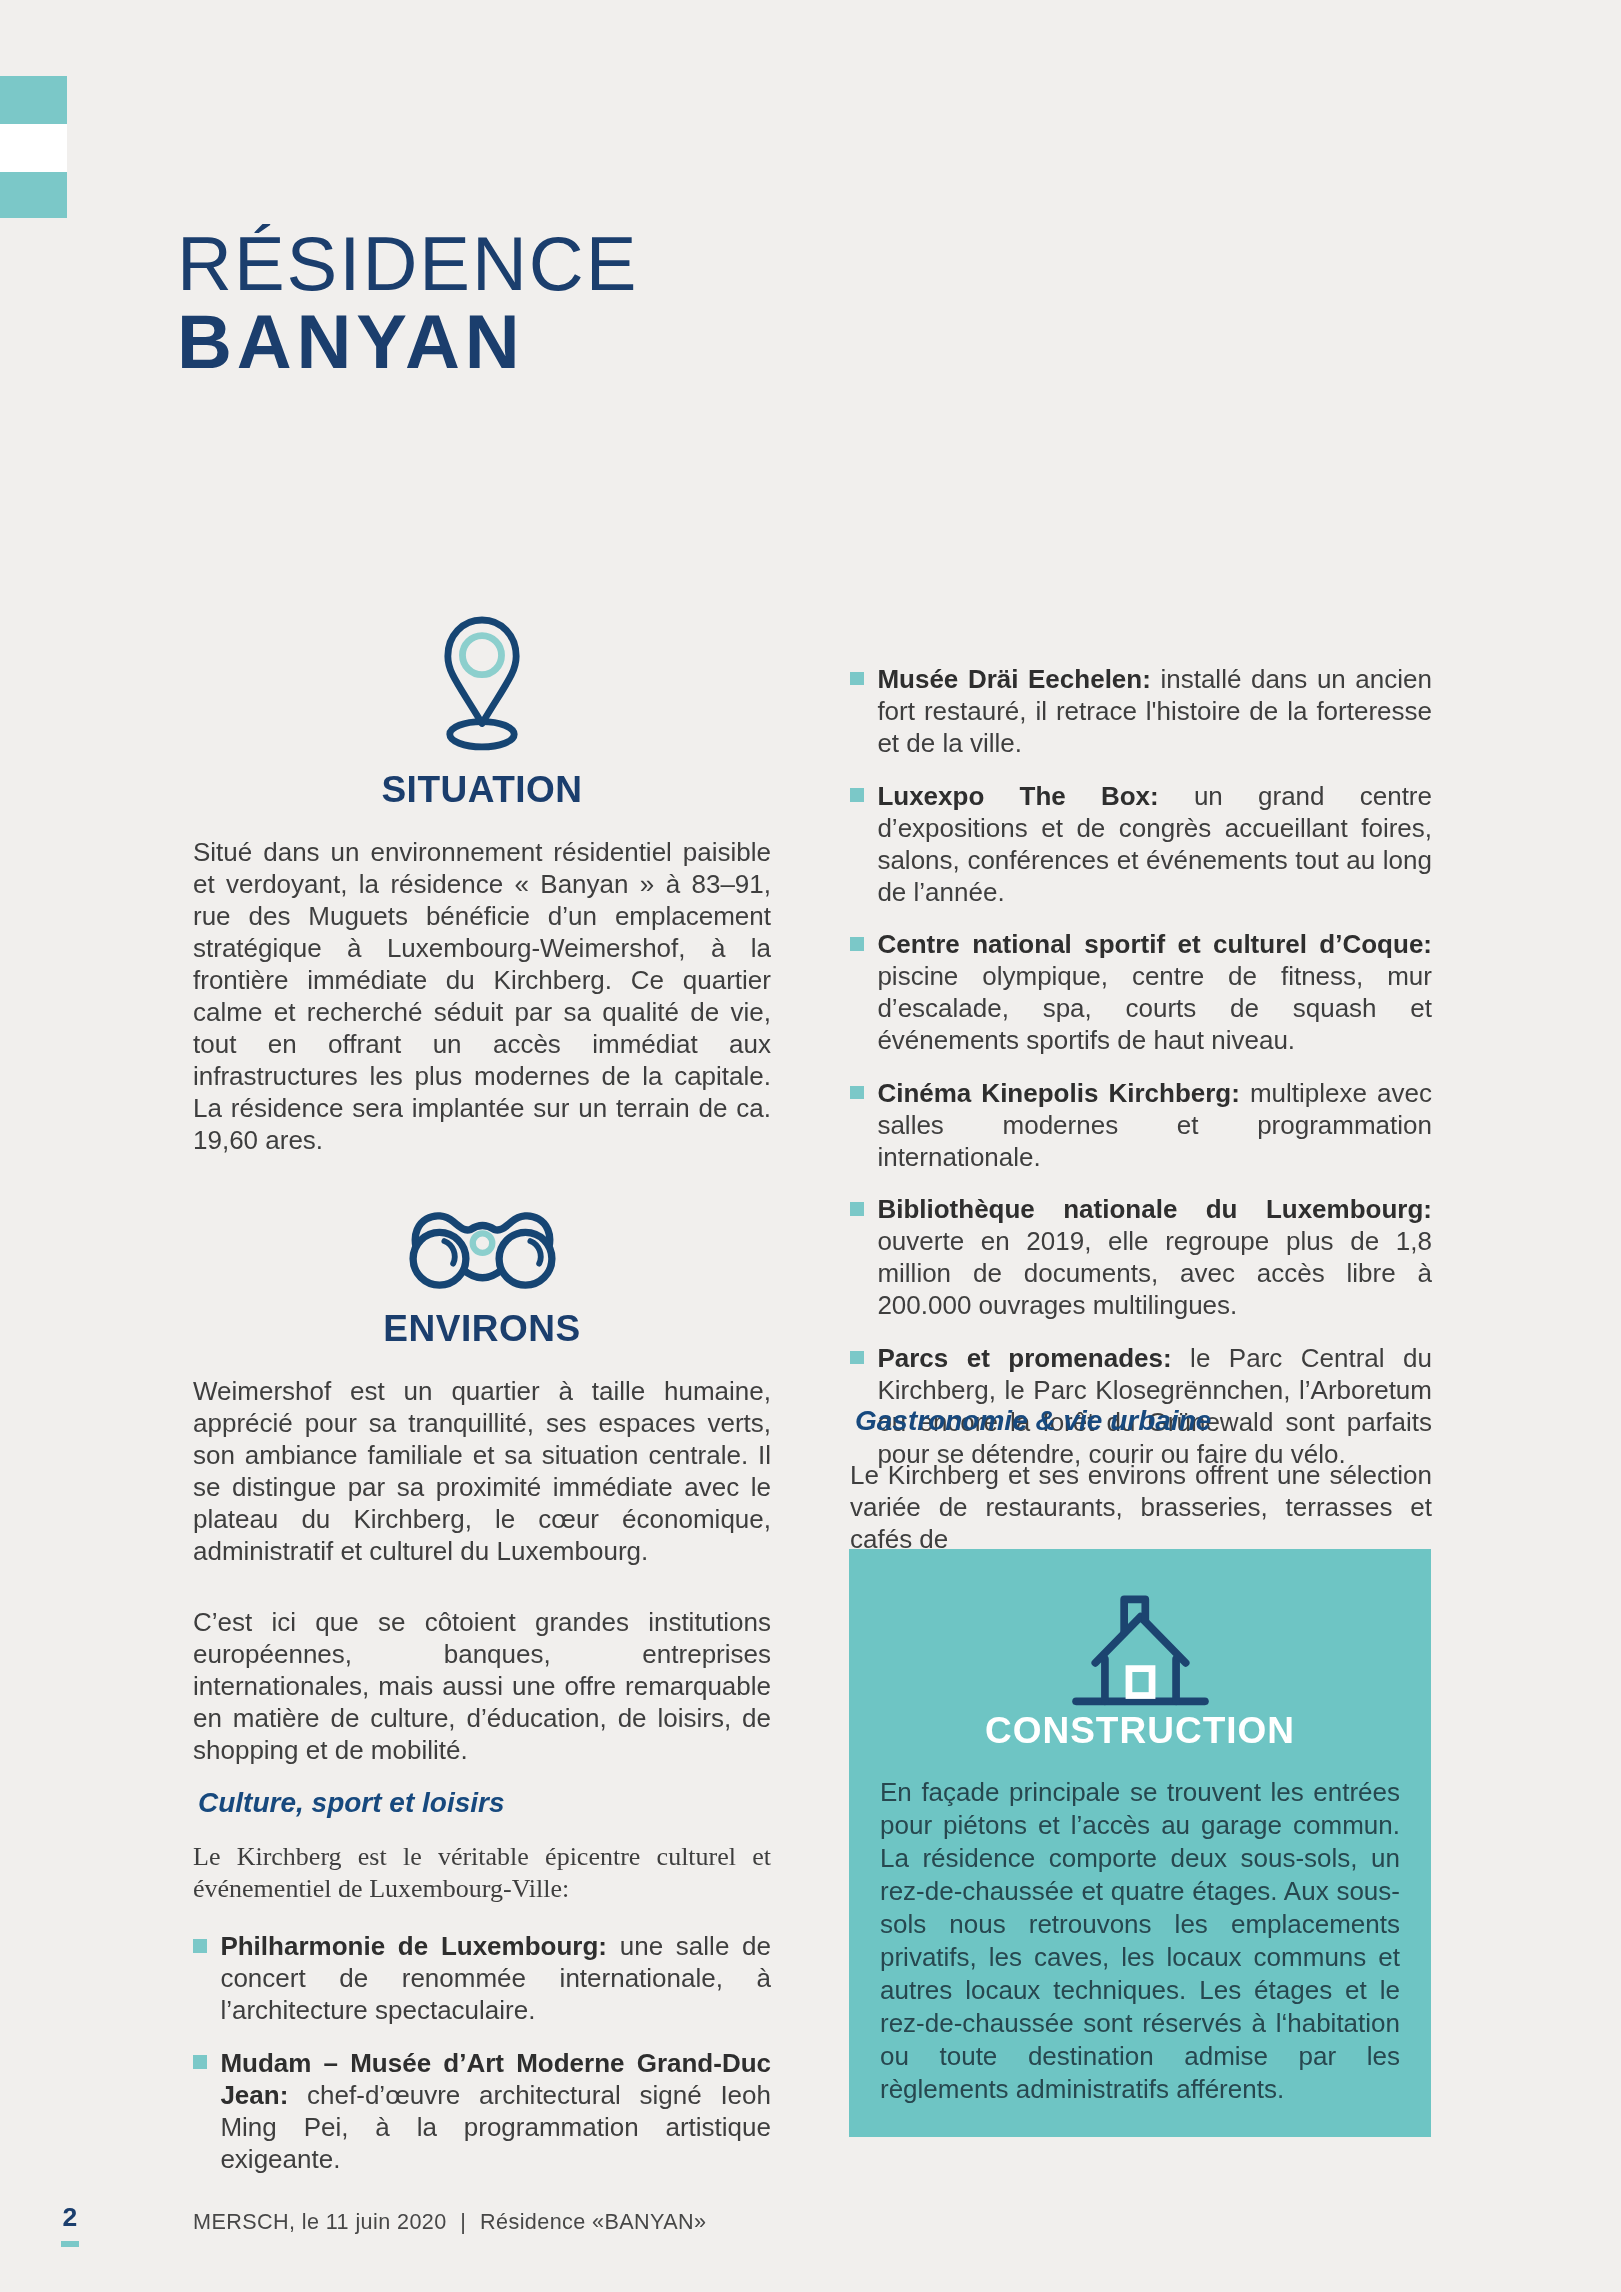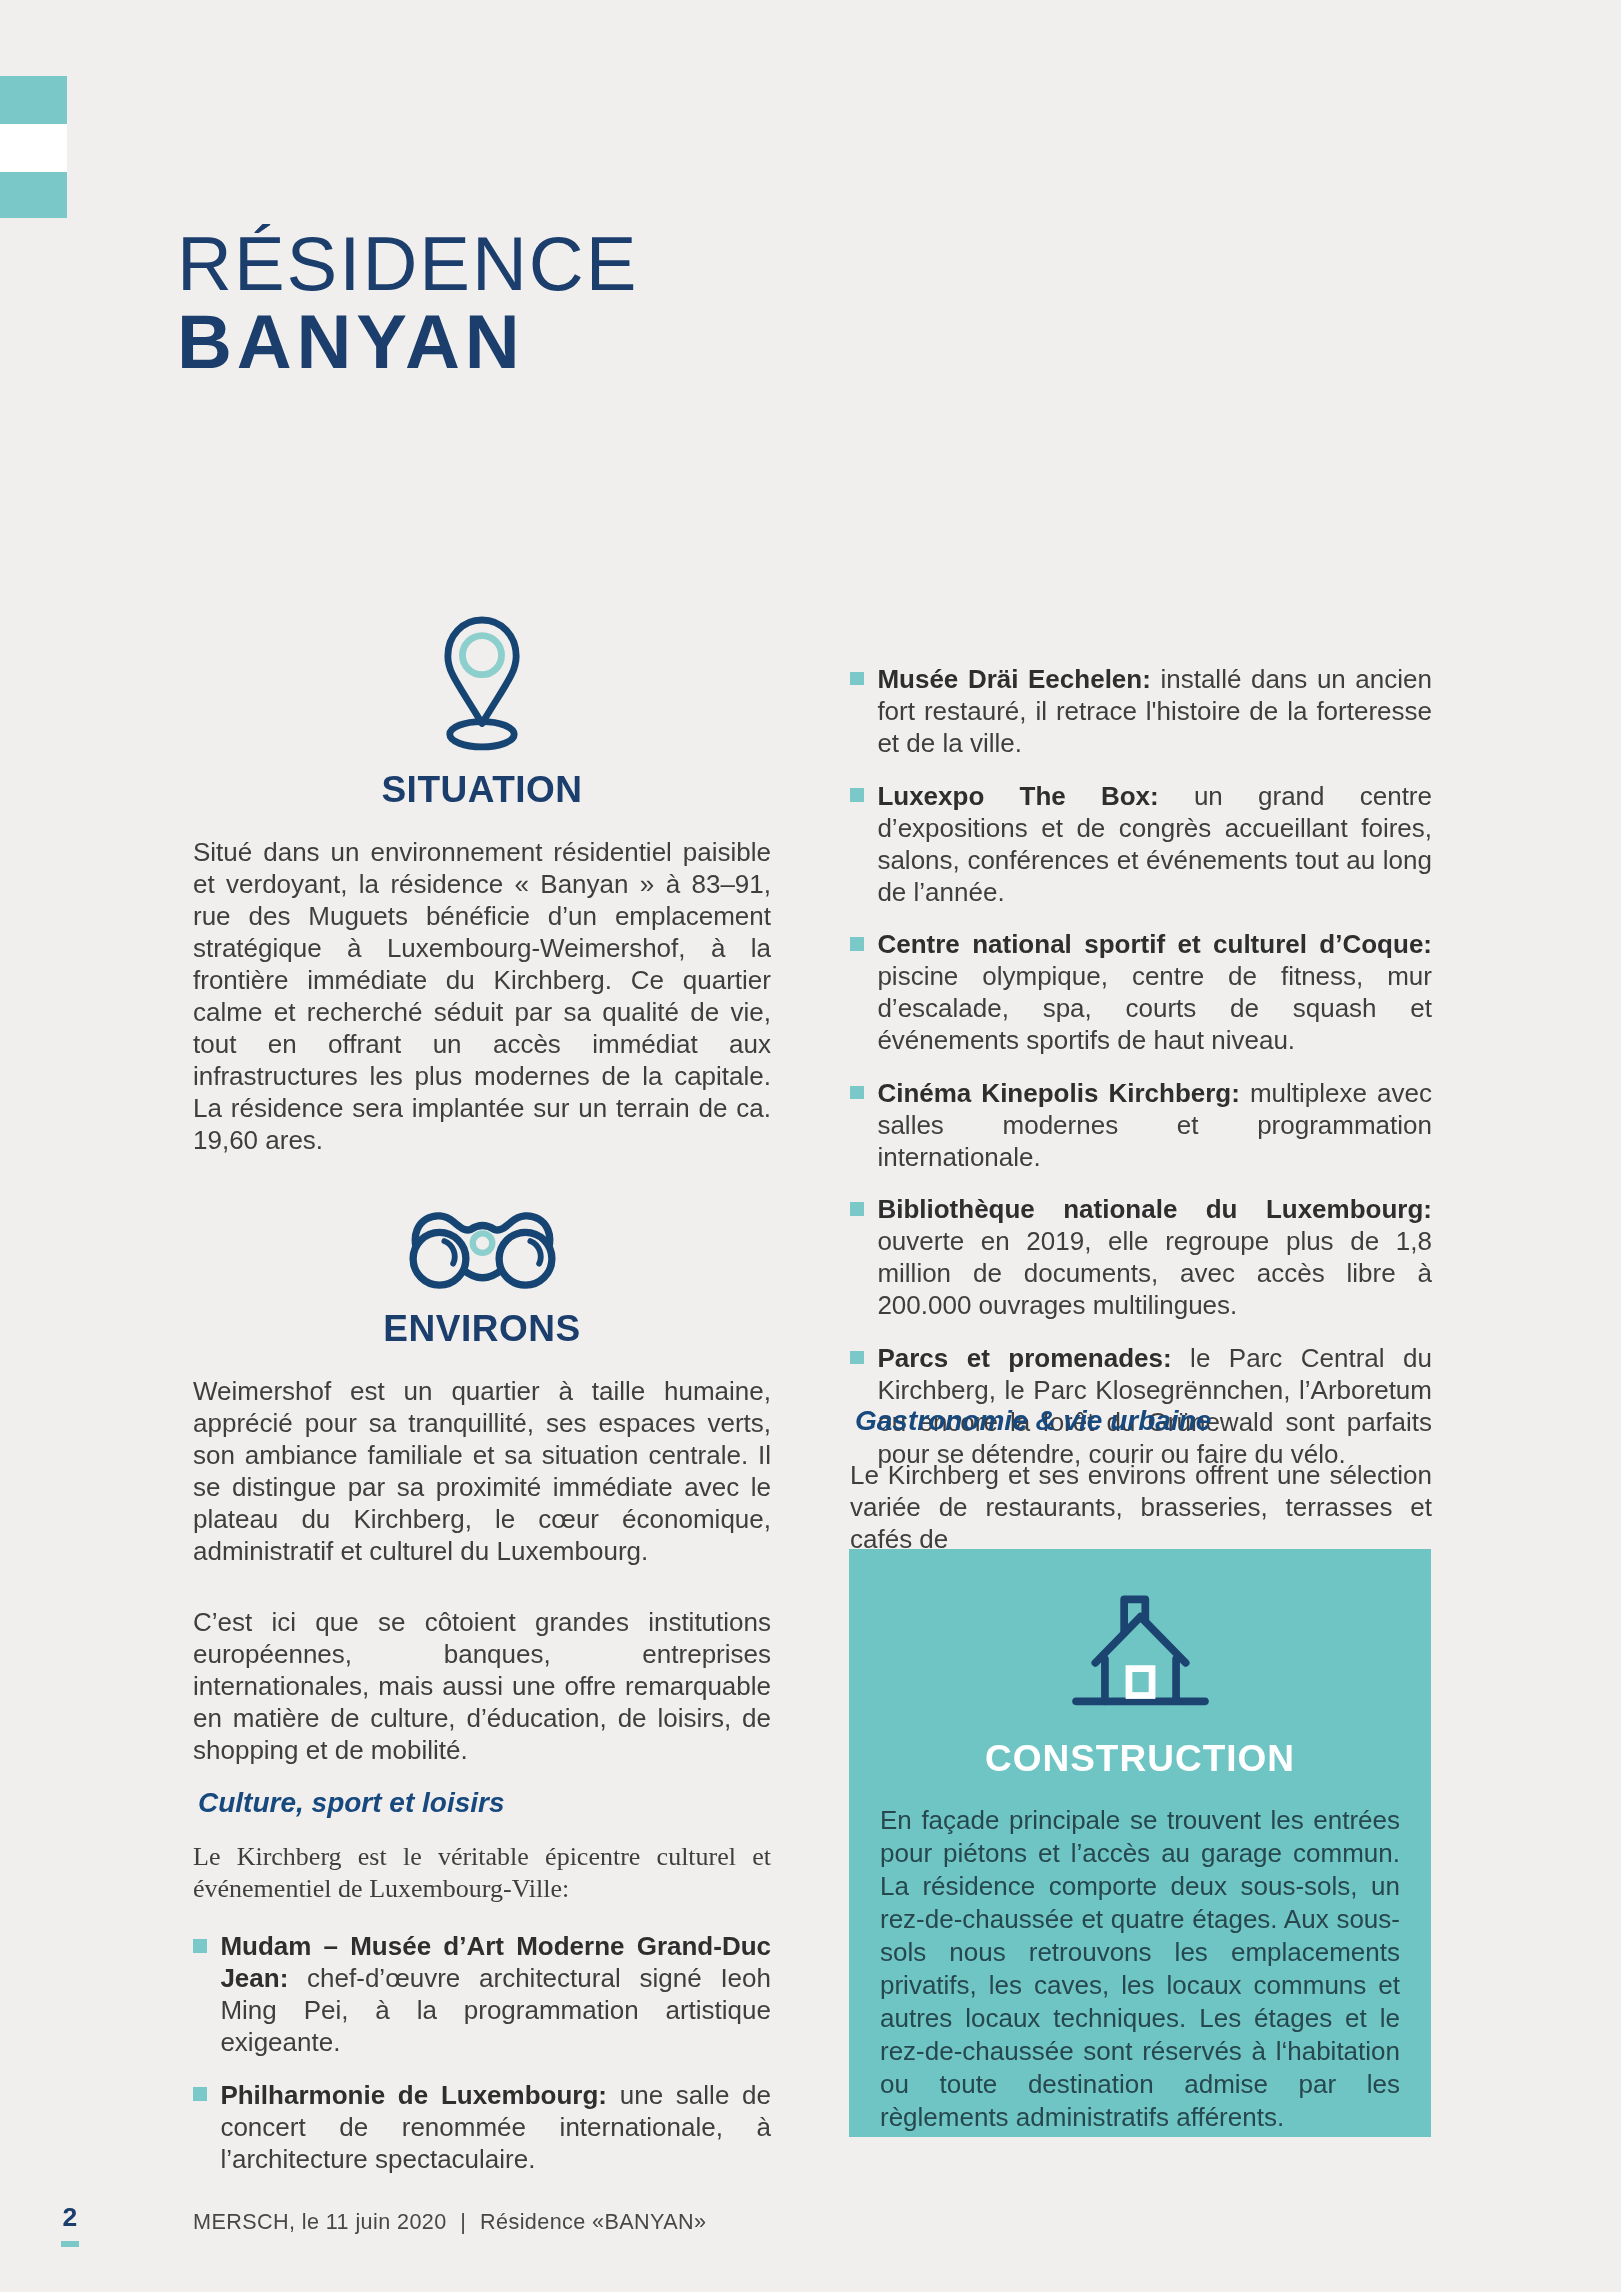--- a/index.html
+++ b/index.html
@@ -60,21 +60,21 @@
   ul.blist li:last-child{margin-bottom:0;}
   ul.blist li b{color:var(--text-dark);}
   .sq{position:absolute;left:0;top:8.8px;width:13.7px;height:13.7px;background:var(--teal);}
 
   .gastro-p{margin:21.6px 0 0 0;font-size:26px;line-height:32px;text-align:justify;color:var(--text);}
 
   .construction-box{
     position:absolute;left:849px;top:1549px;width:582px;height:588px;
     background:var(--teal-box);box-sizing:border-box;padding:35px 31px 0 31px;
   }
-  .construction-box h2.big{color:#ffffff;letter-spacing:1px;margin-top:29px;}
+  .construction-box h2.big{color:#ffffff;letter-spacing:1px;margin-top:1px;}
   .construction-box p.cbody{
     margin:23.5px 0 0 0;font-size:26px;line-height:33px;text-align:justify;color:var(--ctext);
   }
 
   .page-number{position:absolute;left:57px;top:2202px;width:25.5px;text-align:center;
     font-size:26.5px;font-weight:700;color:var(--navy);}
   .page-number-bar{position:absolute;left:61px;top:2241px;width:17.6px;height:5.9px;background:var(--teal);}
   .footer-line{position:absolute;left:193px;top:2209px;font-size:21.6px;color:#474747;letter-spacing:0.4px;}
   .footer-line .sep{margin:0 13.7px;color:#474747;}
 </style>
@@ -121,25 +121,25 @@
     <p class="body first">Weimershof est un quartier à taille humaine, apprécié pour sa tranquillité, ses espaces verts, son ambiance familiale et sa situation centrale. Il se distingue par sa proximité immédiate avec le plateau du Kirchberg, le cœur économique, administratif et culturel du Luxembourg.</p>
     <p class="body follow">C’est ici que se côtoient grandes institutions européennes, banques, entreprises internationales, mais aussi une offre remarquable en matière de culture, d’éducation, de loisirs, de shopping et de mobilité.</p>
   </section>
 
   <section class="sec-culture">
     <h3 class="sub">Culture, sport et loisirs</h3>
     <p class="intro">Le Kirchberg est le véritable épicentre culturel et événementiel de Luxembourg-Ville:</p>
     <ul class="blist">
       <li>
         <span class="sq"></span>
-        <b>Mudam – Musée d’Art Moderne Grand-Duc Jean:</b><span> chef-d’œuvre architectural signé Ieoh Ming Pei, à la programmation artistique exigeante.</span>
+        <b>Philharmonie de Luxembourg:</b><span> une salle de concert de renommée internationale, à l’architecture spectaculaire.</span>
       </li>
       <li>
         <span class="sq"></span>
-        <b>Philharmonie de Luxembourg:</b><span> une salle de concert de renommée internationale, à l’architecture spectaculaire.</span>
+        <b>Mudam – Musée d’Art Moderne Grand-Duc Jean:</b><span> chef-d’œuvre architectural signé Ieoh Ming Pei, à la programmation artistique exigeante.</span>
       </li>
     </ul>
   </section>
 
   <section class="sec-rc-bullets">
     <ul class="blist tight">
       <li>
         <span class="sq"></span>
         <b>Musée Dräi Eechelen:</b><span> installé dans un ancien fort restauré, il retrace l'histoire de la forteresse et de la ville.</span>
       </li>

